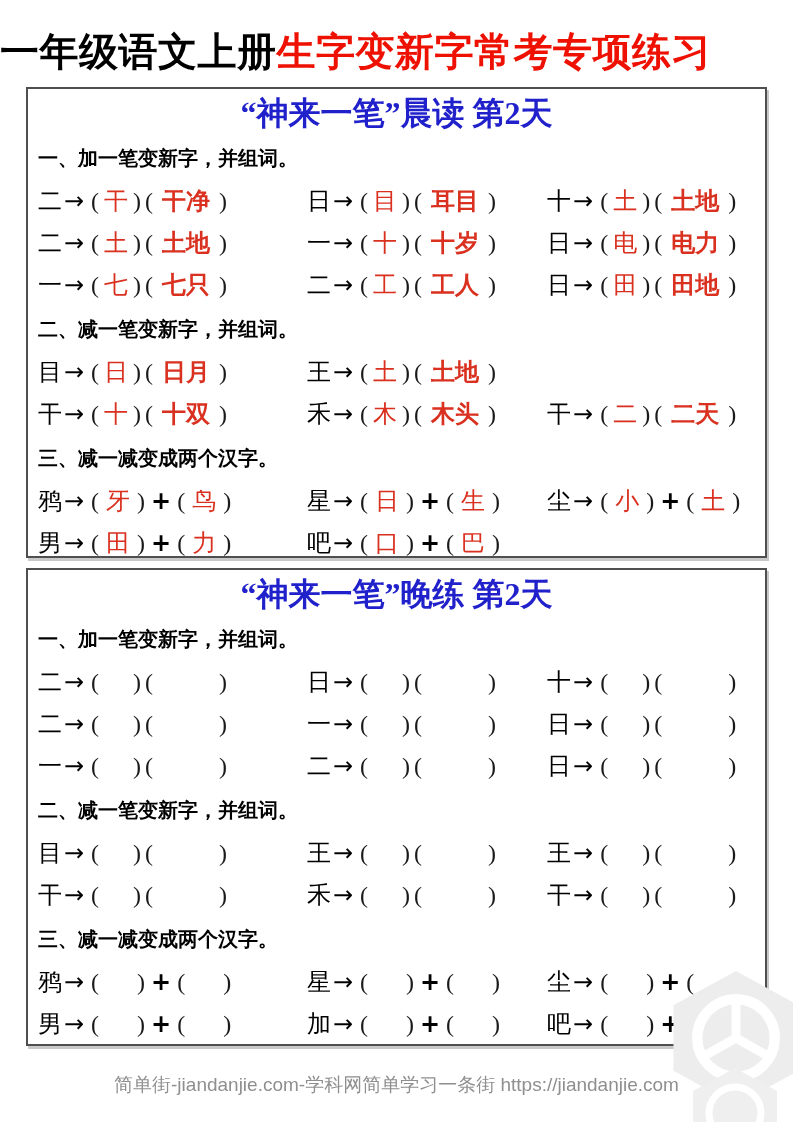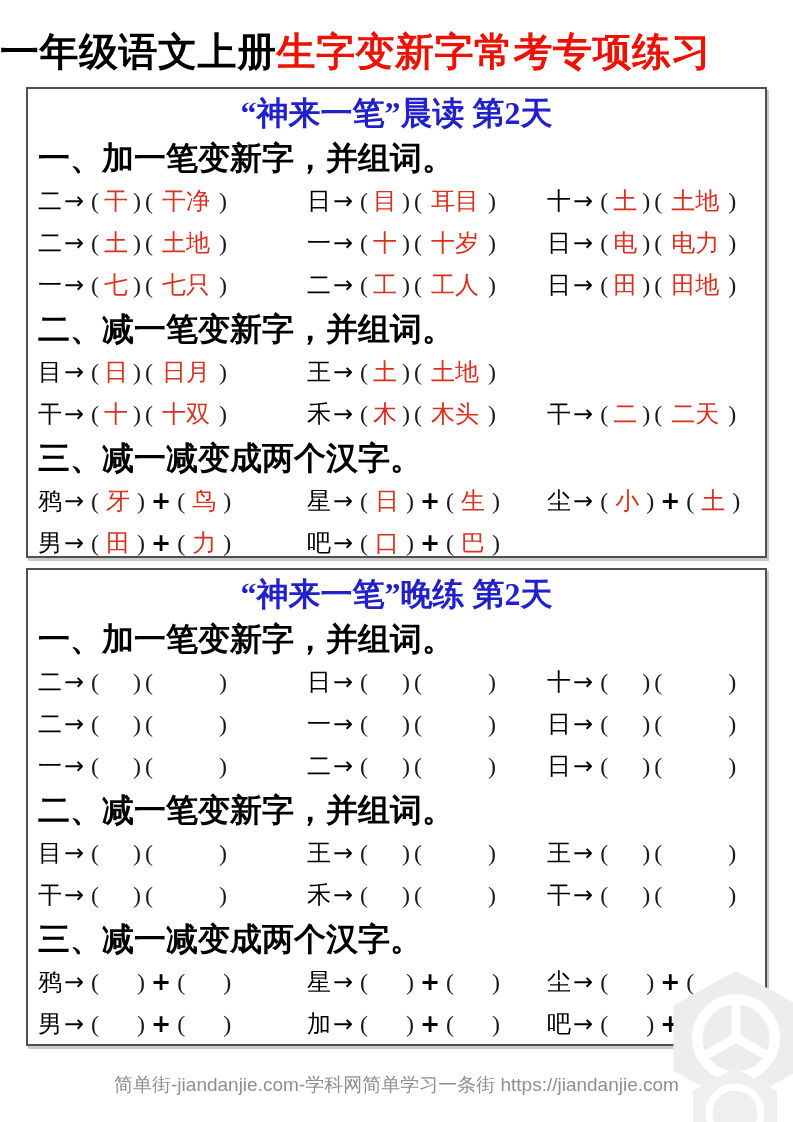--- a/index.html
+++ b/index.html
@@ -33,21 +33,21 @@
   }
   .box + .box { margin-top: 10px; height: 478px; }
   .box-title {
     text-align: center;
     color: var(--heading-blue, #2121cc);
     font-weight: 900;
     font-size: 32px;
     line-height: 40px;
   }
   .sec-h {
-    font-size: 32px;
+    font-size: 20px;
     font-weight: 900;
     line-height: 34px;
     margin: 8px 0 3px;
   }
   .row {
     display: grid;
     grid-template-columns: 37.5% 33.5% 29%;
     font-size: 24px;
     line-height: 31px;
     margin: 11px 0;
@@ -56,21 +56,21 @@
   .arrow, .plus { font-family: "DejaVu Sans", sans-serif; }
   .arrow { padding: 0 5px 0 2px; }
   .plus { padding: 0 4px; font-weight: bold; }
   .paren { color: #1a1a1a; padding: 0 2px; }
   .slot {
     display: inline-block;
     text-align: center;
     color: var(--answer-red, #d9301f);
   }
   .slot.s1 { min-width: 30px; }
-  .slot.s2 { min-width: 62px; }
+  .slot.s2 { min-width: 62px; font-weight: bold; }
   .slot.sp { min-width: 34px; }
 
   .footer {
     position: absolute;
     left: 0; right: 0; top: 1072px;
     text-align: center;
     font-family: "Liberation Sans", "DejaVu Sans", sans-serif;
     font-size: 19px;
     color: var(--footer-gray, #8f8f8f);
   }

